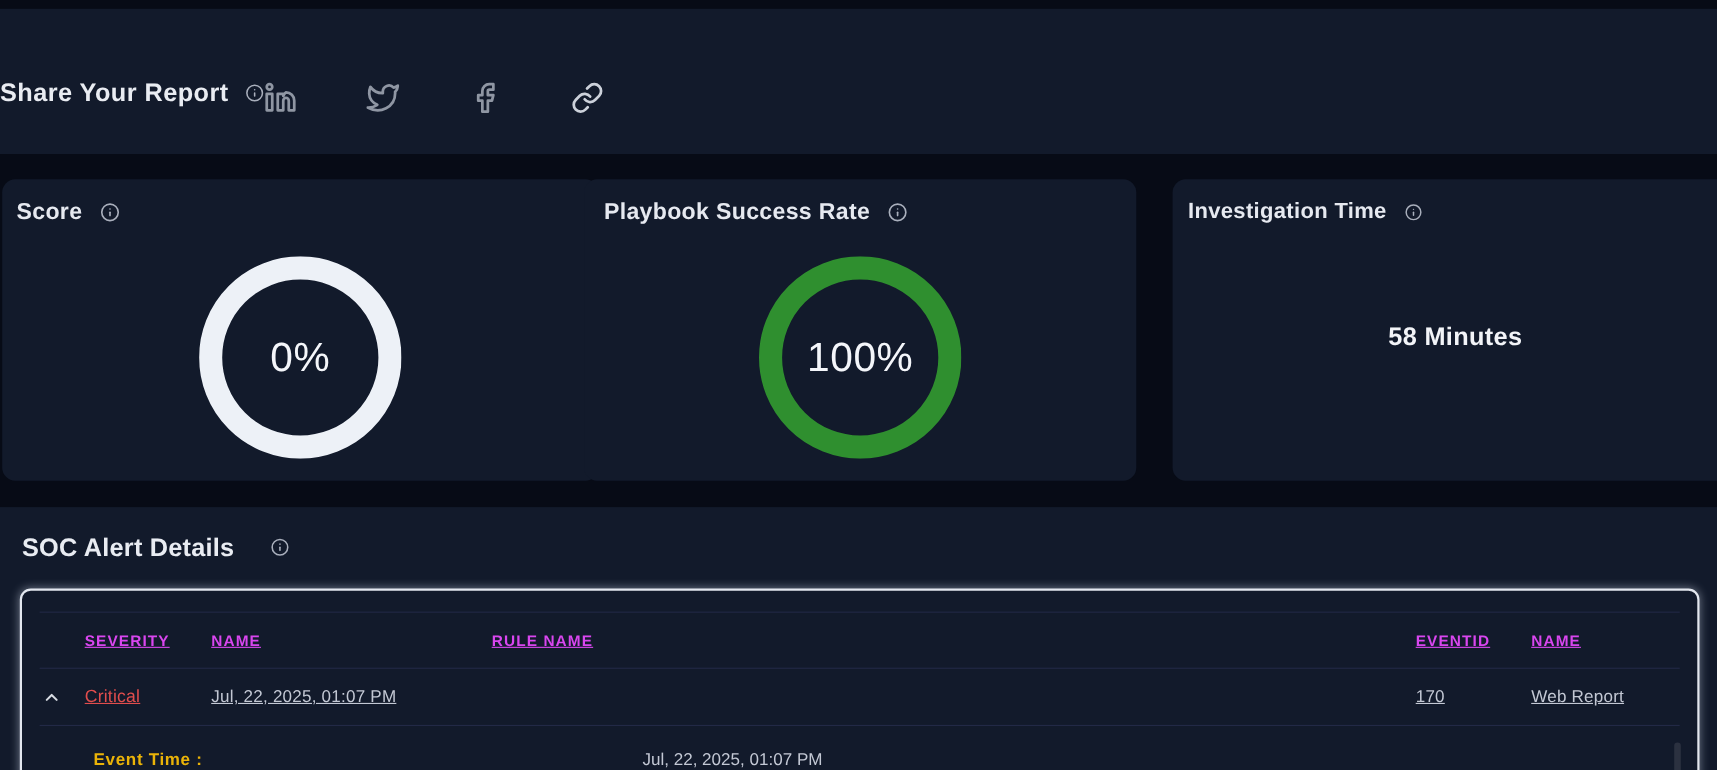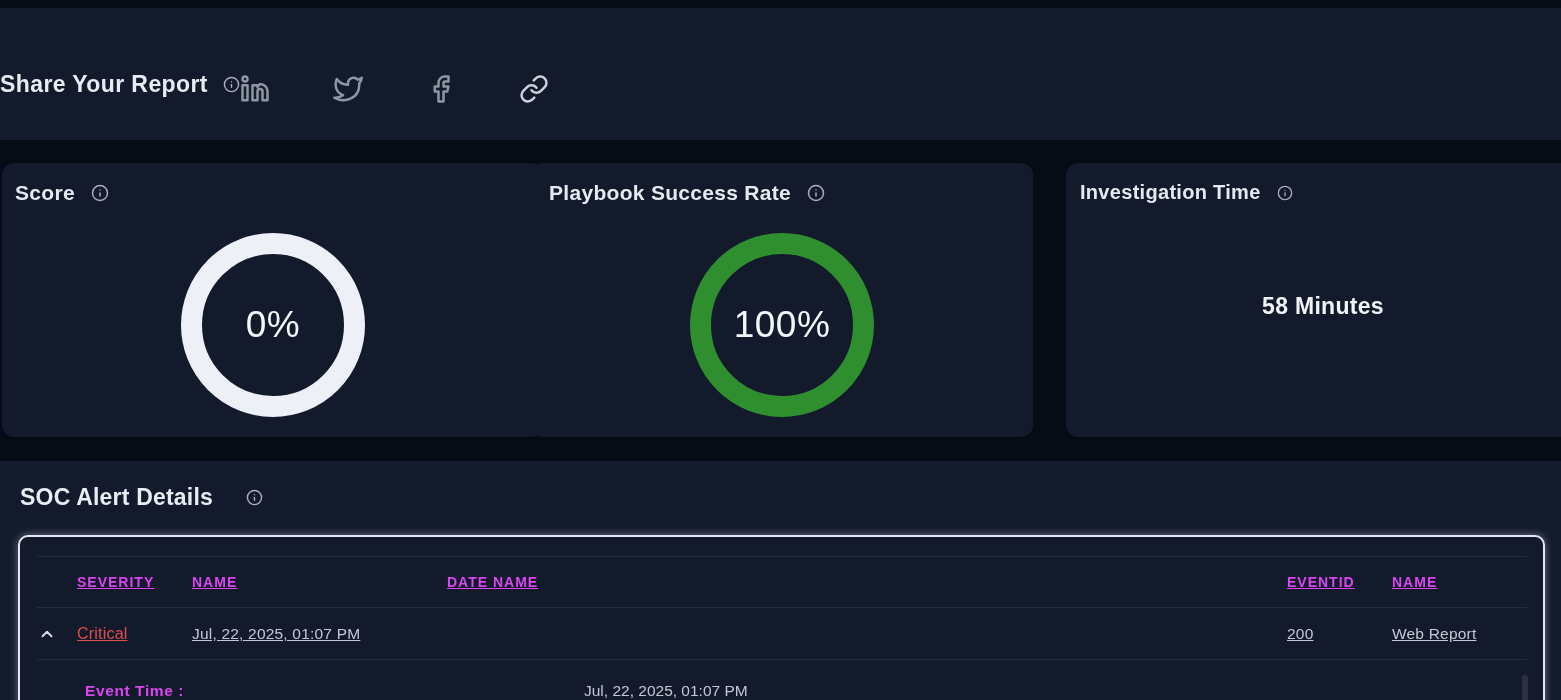--- a/index.html
+++ b/index.html
@@ -93,21 +93,21 @@
   }
   .cell.sev { font-size:16px; }
   .chev-btn {
     position:absolute; top:97px; left:18px; transform:translateY(-50%);
     width:18px; height:18px; color:#d7dbe2; cursor:pointer; display:flex;
   }
   .rule-flex { display:flex; align-items:center; gap:7px; }
   .star-icon { width:18px; height:18px; display:inline-flex; }
   .detail-label {
     position:absolute; top:154px; left:65px; transform:translateY(-50%);
-    font-size:15.5px; font-weight:bold; letter-spacing:0.6px; color:#d946ef; white-space:nowrap;
+    font-size:15.5px; font-weight:bold; letter-spacing:0.6px; color:#eab308; white-space:nowrap;
   }
   .detail-value {
     position:absolute; top:154px; left:564px; transform:translateY(-50%);
     font-size:15.5px; color:#c3c8d4; white-space:nowrap;
   }
   .scroll-thumb {
     position:absolute; top:138px; left:1502px; width:6px; height:70px;
     background:#2b3140; border-radius:3px; cursor:pointer;
   }
 </style>
@@ -216,32 +216,32 @@
     </span>
   </div>
 
   <div class="table-box">
     <div class="tb-div" style="top:19px"></div>
     <div class="tb-div" style="top:70px"></div>
     <div class="tb-div" style="top:122px"></div>
 
     <div class="th" style="left:57px">SEVERITY</div>
     <div class="th" style="left:172px">NAME</div>
-    <div class="th" style="left:427px">DATE NAME</div>
+    <div class="th" style="left:427px">RULE NAME</div>
     <div class="th" style="left:1267px">EVENTID</div>
     <div class="th" style="left:1372px">NAME</div>
 
     <span class="chev-btn">
       <svg viewBox="0 0 24 24" fill="none" stroke="currentColor" stroke-width="2.5" stroke-linecap="round" stroke-linejoin="round">
           <polyline points="18 15 12 9 6 15"></polyline>
         </svg>
     </span>
     <div class="cell sev" style="left: 57px; color: rgb(225, 77, 77);">Critical</div>
     <div class="cell" style="left:172px">Jul, 22, 2025, 01:07 PM</div>
-    <div class="cell" style="left:1267px">200</div>
+    <div class="cell" style="left:1267px">170</div>
     <div class="cell" style="left:1372px">Web Report</div>
 
     <div class="detail-label">Event Time :</div>
     <div class="detail-value">Jul, 22, 2025, 01:07 PM</div>
 
     <div class="scroll-thumb"></div>
   </div>
 </div>
 
 </body></html>

